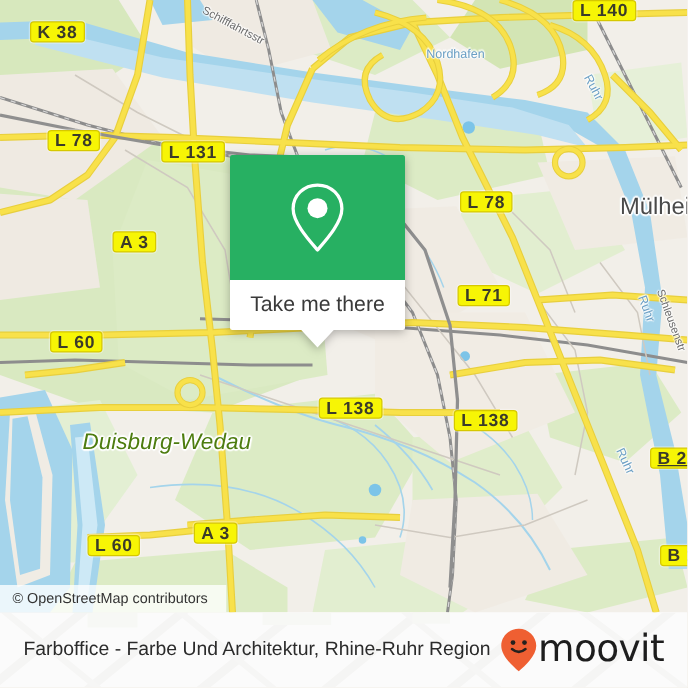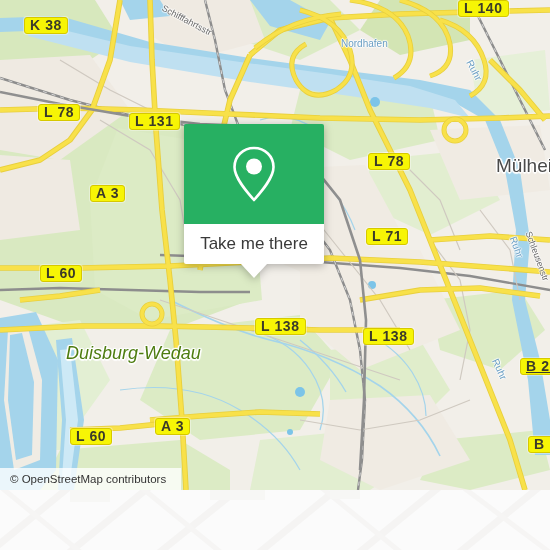--- a/index.html
+++ b/index.html
@@ -329,15 +329,27 @@
         <path d="M120 -20 L230 70"></path>
         <path d="M300 -20 L410 70"></path>
         <path d="M440 -20 L560 70"></path>
       </g>
       <g fill="#f4f5f0">
         <rect x="70" y="0" width="40" height="12"></rect>
         <rect x="210" y="0" width="55" height="10"></rect>
         <rect x="330" y="0" width="30" height="9"></rect>
       </g>
     </svg>
+    <div id="footer-inner">
+      <span id="footer-title">Farboffice - Farbe Und Architektur, Rhine-Ruhr Region</span>
+      <span id="moovit-logo">
+        <svg width="30" height="36" viewBox="0 0 30 36">
+          <path d="M15 1 C7.3 1 1 7.2 1 14.6 C1 22.8 10 30.6 15 35 C20 30.6 29 22.8 29 14.6 C29 7.2 22.7 1 15 1 Z" fill="#ef5f32"></path>
+          <circle cx="10.4" cy="12" r="1.9" fill="#26211e"></circle>
+          <circle cx="19.6" cy="12" r="1.9" fill="#26211e"></circle>
+          <path d="M9.6 17.2 q5.4 4.6 10.8 0" fill="none" stroke="#26211e" stroke-width="2" stroke-linecap="round"></path>
+        </svg>
+        <span id="moovit-word">moovit</span>
+      </span>
+    </div>
   </div>
 
 </div>
 
 </body></html>

